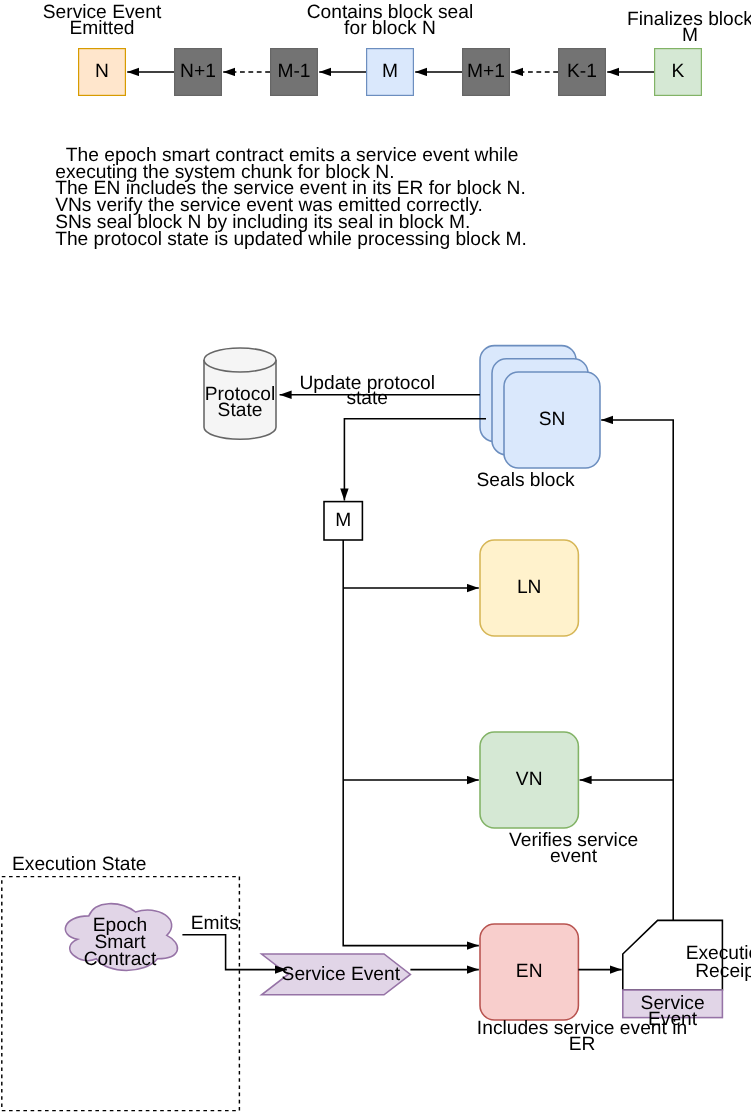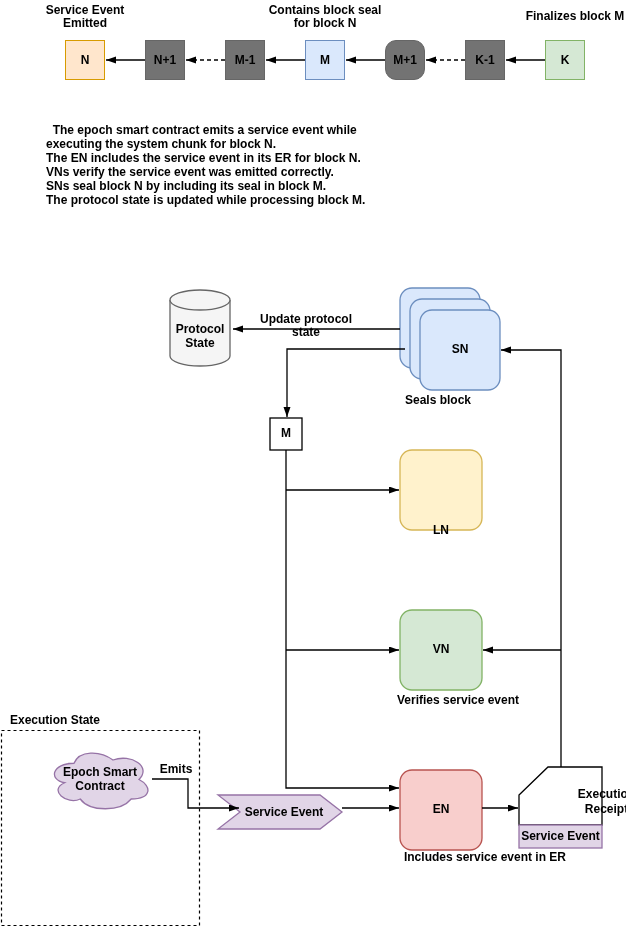--- a/index.html
+++ b/index.html
@@ -1,17 +1,17 @@
 <!DOCTYPE html>
 <html><head>
 <meta charset="utf-8">
 <style>
   html,body{margin:0;padding:0;background:#fff;}
   .canvas{position:relative;width:626px;height:931px;background:#ffffff;
-    font-family:"Liberation Sans",sans-serif;font-size:12px;color:#000;overflow:hidden;font-weight:bold;}
+    font-family:"Liberation Sans",sans-serif;font-size:16px;color:#000;overflow:hidden;}
   .canvas > svg{position:absolute;left:0;top:0;}
   .lbl{position:absolute;text-align:center;line-height:13px;}
   .ml{white-space:pre-line;}
   .left{text-align:left;}
   .desc{position:absolute;left:46px;top:123px;width:400px;text-align:left;
     line-height:14px;white-space:pre-wrap;}
   .block{position:absolute;top:40px;width:40px;height:40px;box-sizing:border-box;
     border:1.3px solid #666;display:flex;align-items:center;justify-content:center;}
   .c-orange{background:#FFE6CC;border-color:#D79B00;}
   .c-gray{background:#737373;border-color:#666666;}
@@ -85,21 +85,21 @@
     </div>
   <div class="block c-gray" style="left:145px;">
       <span>N+1</span>
     </div>
   <div class="block c-gray" style="left:225px;">
       <span>M-1</span>
     </div>
   <div class="block c-blue" style="left:305px;">
       <span>M</span>
     </div>
-  <div class="block c-gray" style="left:385px;border-radius:11px;">
+  <div class="block c-gray" style="left:385px;">
       <span>M+1</span>
     </div>
   <div class="block c-gray" style="left:465px;">
       <span>K-1</span>
     </div>
   <div class="block c-green" style="left:545px;">
       <span>K</span>
     </div>
 
   <div class="desc">  The epoch smart contract emits a service event while
@@ -108,23 +108,23 @@
 VNs verify the service event was emitted correctly.
 SNs seal block N by including its seal in block M.
 The protocol state is updated while processing block M.</div>
 
   <div class="lbl ml" style="left:170px;top:322px;width:60px;line-height:14px;">Protocol
 State</div>
   <div class="lbl" style="left:246px;top:313px;width:120px;">Update protocol state</div>
   <div class="lbl" style="left:420px;top:343px;width:80px;">SN</div>
   <div class="lbl" style="left:378px;top:394px;width:120px;">Seals block</div>
   <div class="lbl" style="left:270px;top:427px;width:32px;">M</div>
-  <div class="lbl" style="left:400px;top:483px;width:82px;margin-top:41px;">LN</div>
+  <div class="lbl" style="left:400px;top:483px;width:82px;">LN</div>
   <div class="lbl" style="left:400px;top:643px;width:82px;">VN</div>
-  <div class="lbl" style="left:388px;top:694px;width:140px;">Verifies service event</div>
+  <div class="lbl" style="left:408px;top:694px;width:140px;">Verifies service event</div>
   <div class="lbl" style="left:400px;top:803px;width:82px;">EN</div>
   <div class="lbl" style="left:395px;top:851px;width:180px;">Includes service event in ER</div>
   <div class="lbl left" style="left:10px;top:714px;width:120px;">Execution State</div>
   <div class="lbl ml" style="left:55px;top:765px;width:90px;line-height:14px;">Epoch Smart
 Contract</div>
   <div class="lbl" style="left:159px;top:763px;width:34px;">Emits</div>
   <div class="lbl" style="left:224px;top:806px;width:120px;">Service Event</div>
   <div class="lbl ml" style="left:519px;top:787px;width:83px;line-height:15px;margin-left:46px;">Execution
 Receipt</div>
   <div class="lbl" style="left:519px;top:830px;width:83px;">Service Event</div>

